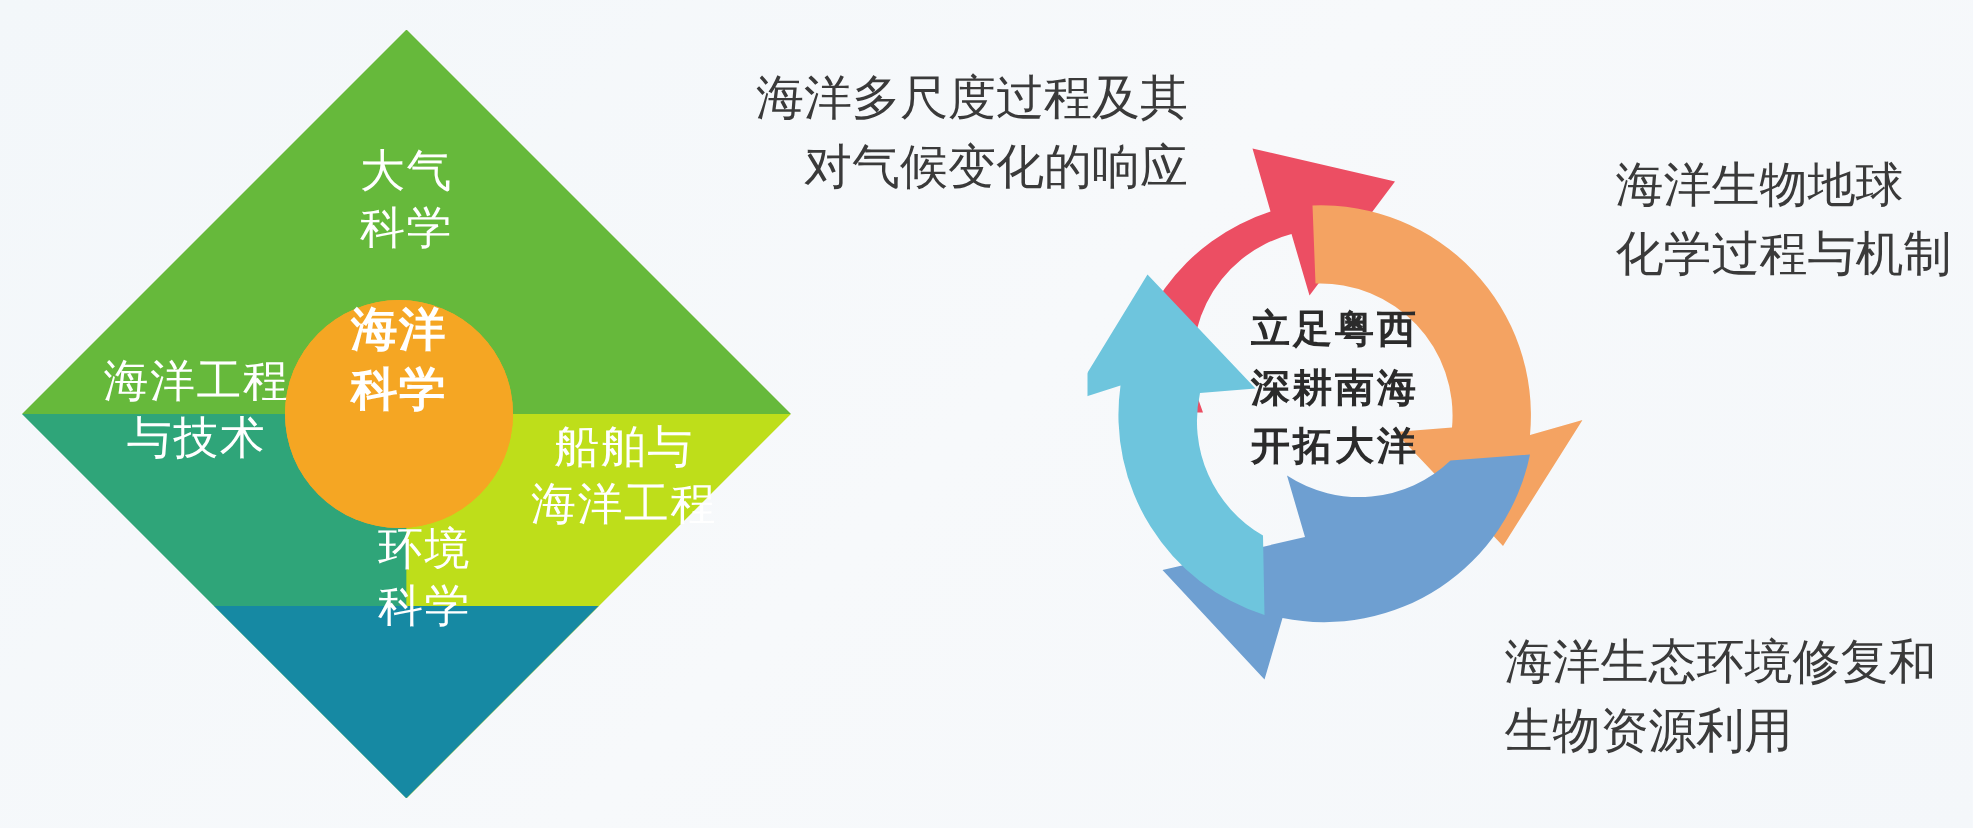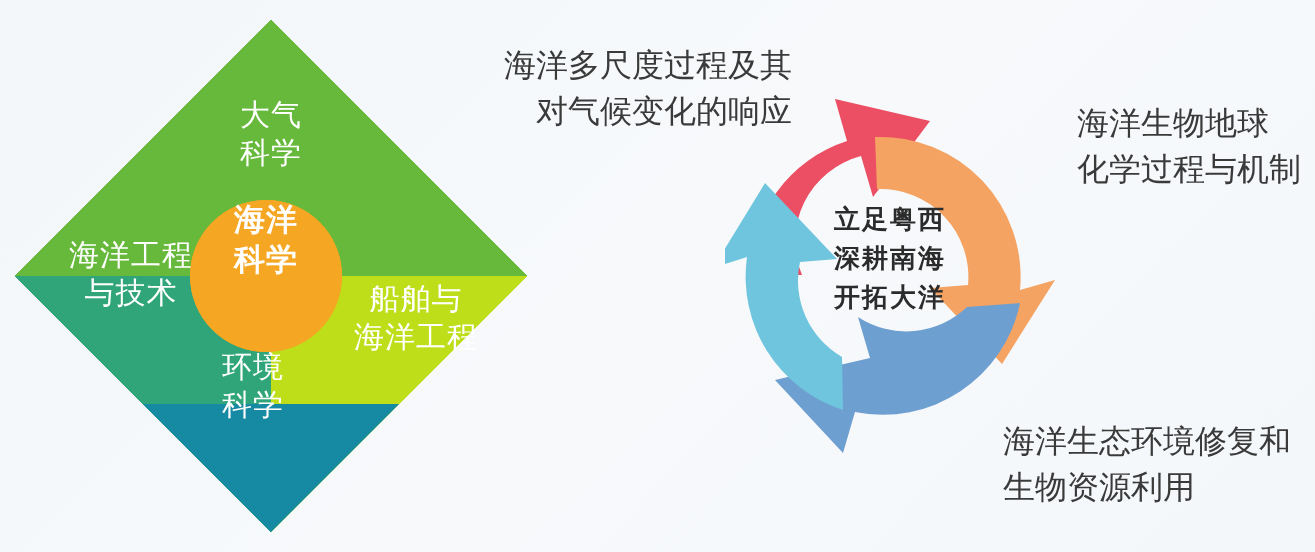--- a/index.html
+++ b/index.html
@@ -42,21 +42,21 @@
     text-align: center;
     line-height: 1.28;
     font-size: 30px;
     letter-spacing: 1px;
     white-space: pre-line;
     pointer-events: none;
   }
   .quad-top    { left: 148px; top: 78px;  width: 220px; }
   .quad-left   { left: 18px;  top: 218px; width: 200px; }
   .quad-right  { left: 300px; top: 218px; width: 206px; margin-top: 44px; }
-  .quad-bottom { left: 130px; top: 330px; width: 220px; }
+  .quad-bottom { left: 160px; top: 330px; width: 220px; }
 
   .core-circle {
     position: absolute;
     left: 177px;
     top: 182px;
     width: 152px;
     height: 152px;
     border-radius: 50%;
     background: #f5a623;
     display: flex;

